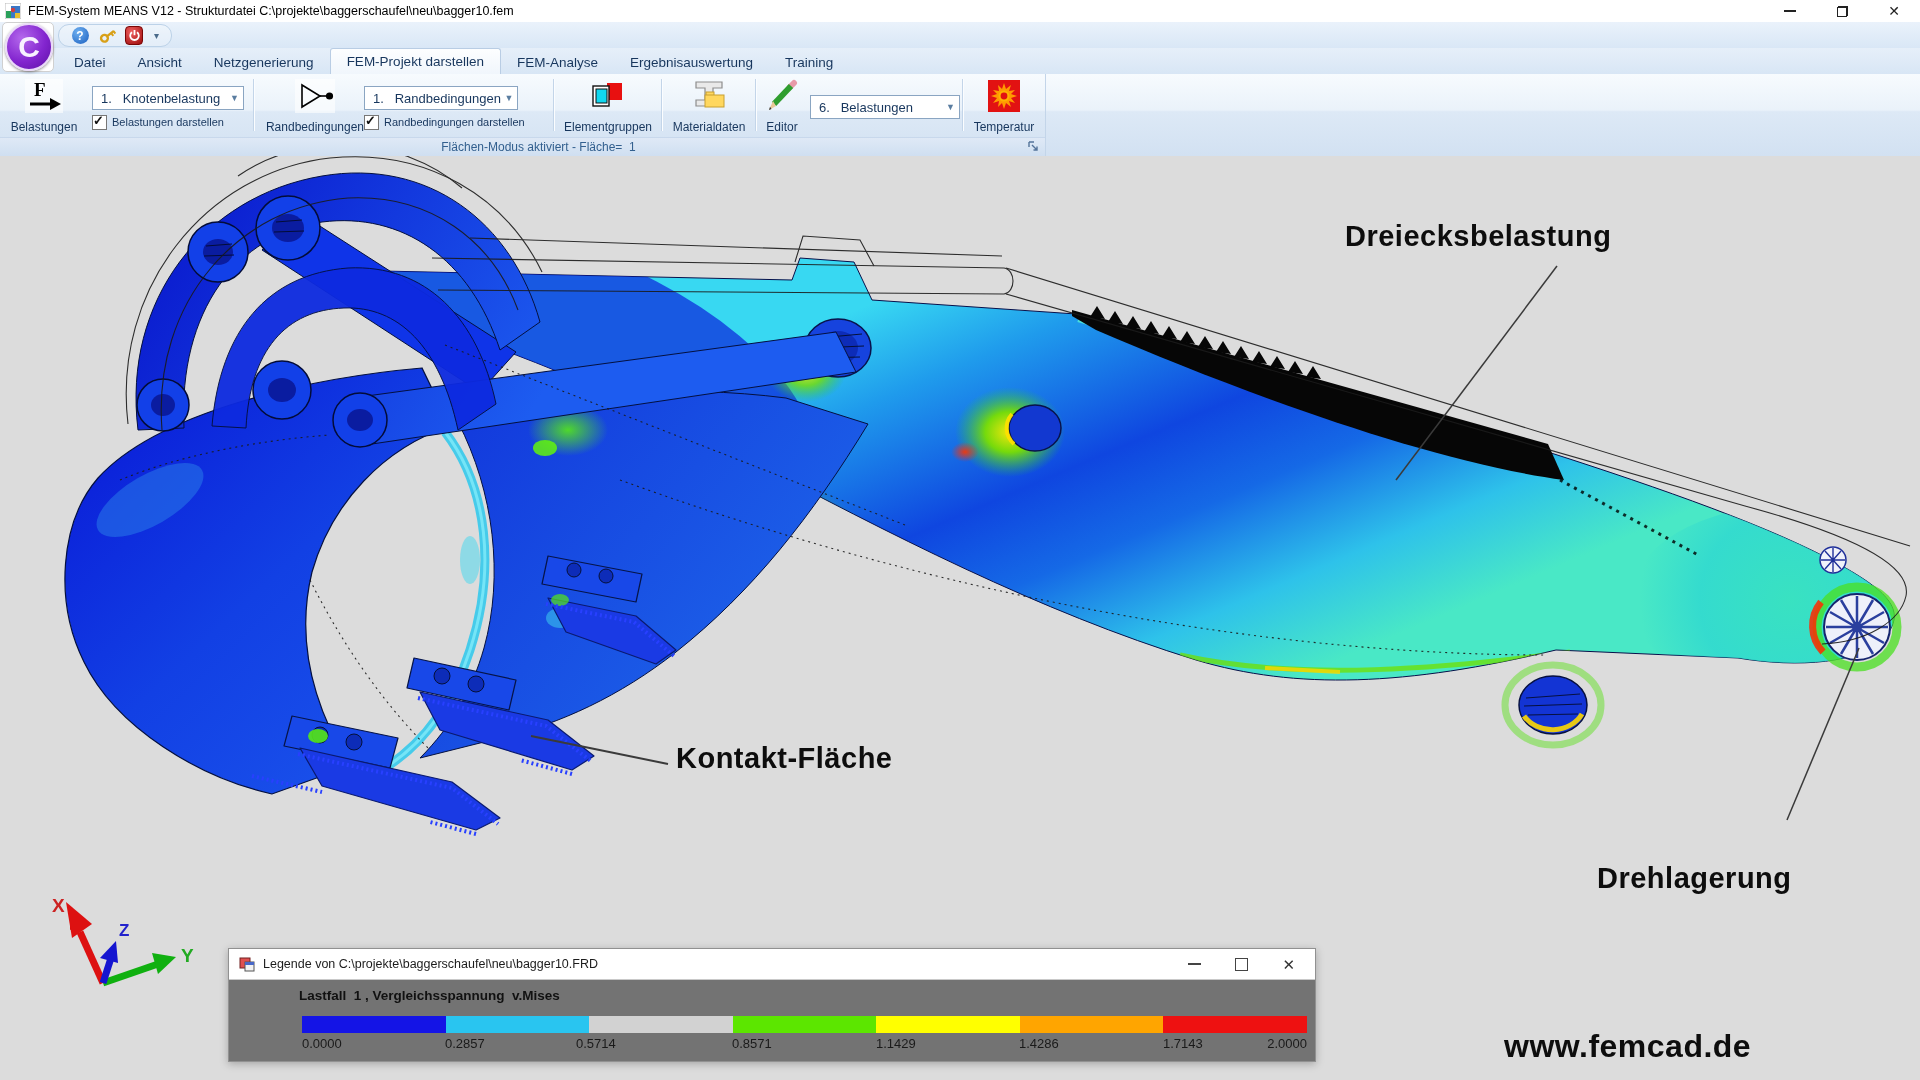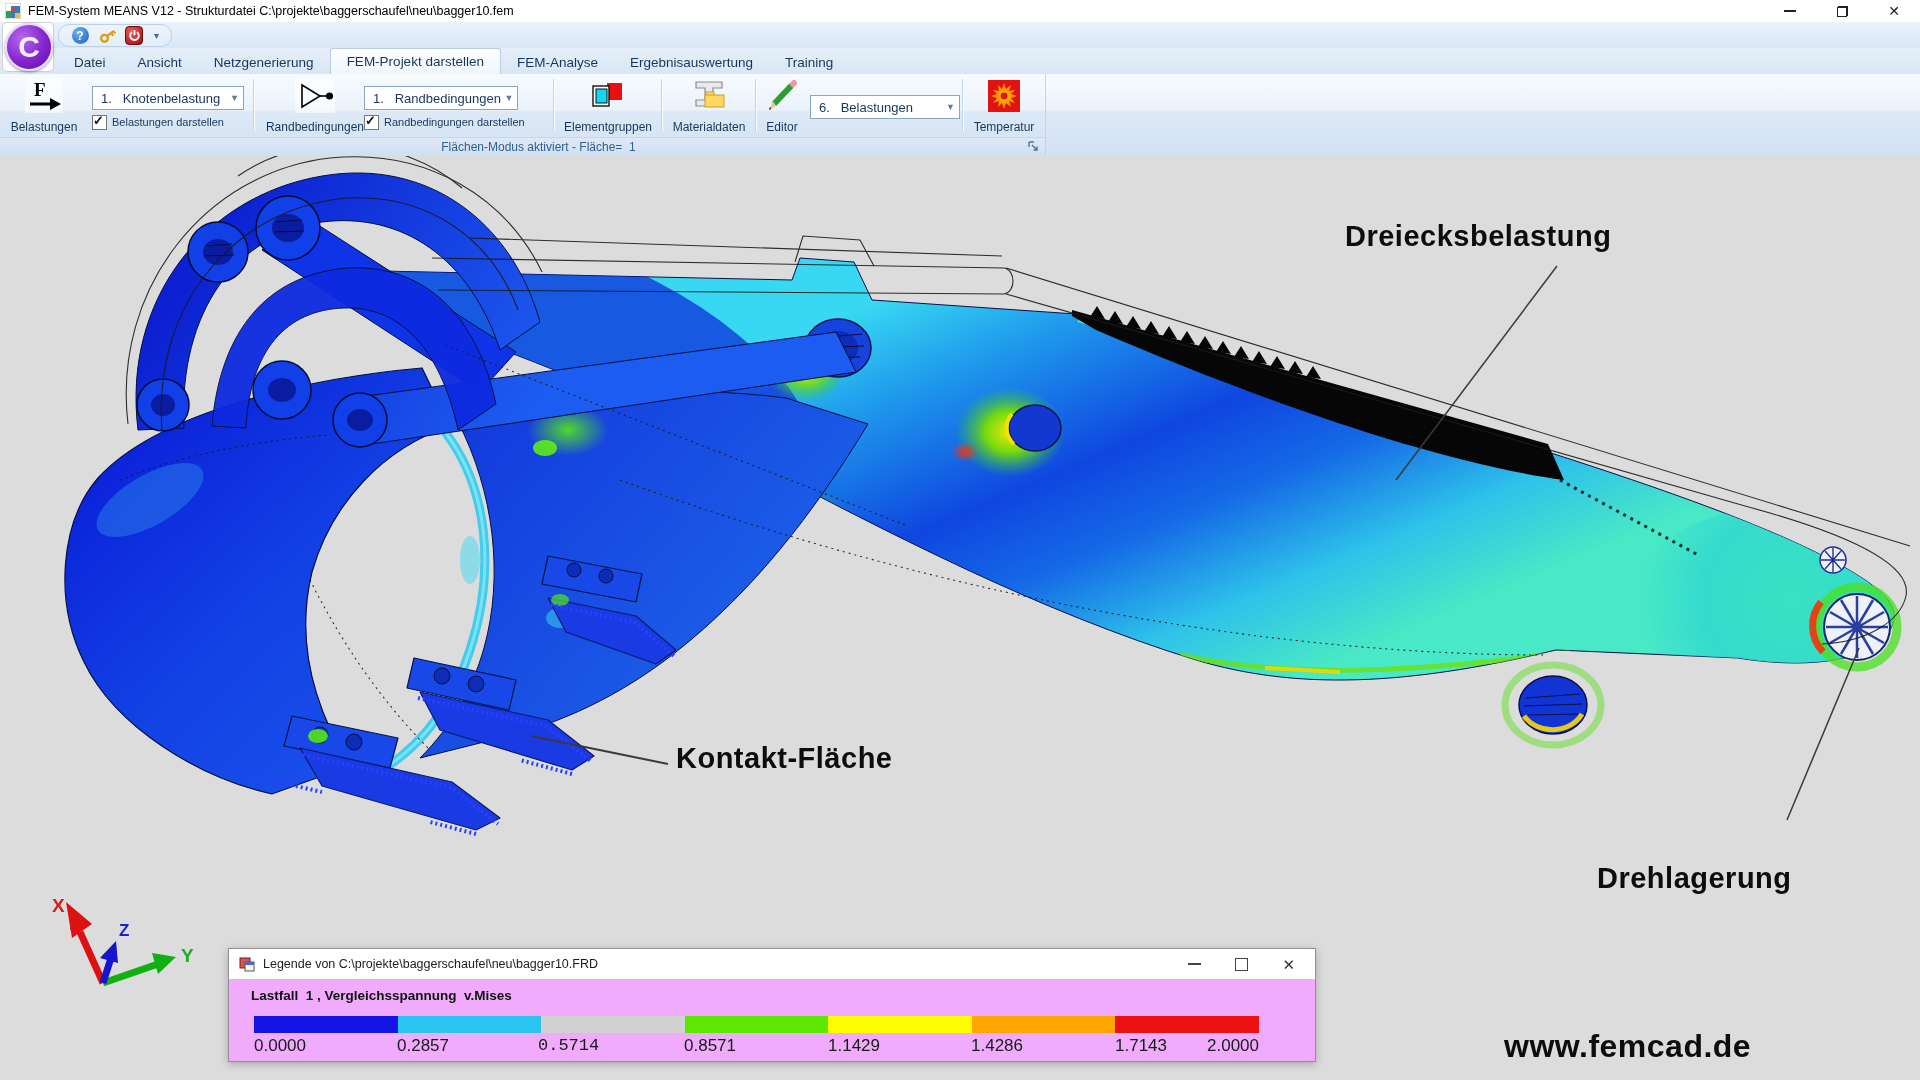--- a/index.html
+++ b/index.html
@@ -70,36 +70,36 @@
   .launcher{position:absolute;right:5px;bottom:3px;width:13px;height:13px;}
   
   .viewport{position:absolute;top:156px;left:0;width:1920px;height:924px;background:#dcdcdc;}
   .anno{position:absolute;font-weight:bold;color:#0d0d0d;white-space:pre;}
   #anno-dreiecks{left:1345px;top:64px;font-size:29px;letter-spacing:.5px;}
   #anno-kontakt{left:676px;top:586px;font-size:29px;letter-spacing:.5px;}
   #anno-drehlagerung{left:1597px;top:668px;font-size:29px;letter-spacing:.5px;margin-top:38px;}
   #watermark{left:1504px;top:872px;font-size:32px;letter-spacing:.5px;}
   
   .legend{position:absolute;left:228px;top:792px;width:1086px;height:112px;
-    background:#f0abfc;border:1px solid #919191;box-shadow:0 2px 8px rgba(0,0,0,.25);}
+    background:#737373;border:1px solid #919191;box-shadow:0 2px 8px rgba(0,0,0,.25);}
   .legend-titlebar{height:30px;background:#fff;display:flex;align-items:center;
     padding:0 10px;border-bottom:1px solid #c9c9c9;}
   .legend-titlebar .ttl{margin-left:8px;font-size:12.5px;color:#1c1c1c;white-space:pre;}
   .legend-controls{margin-left:auto;display:flex;align-items:center;gap:34px;padding-right:10px;}
   .legend-controls .mini{width:13px;height:1.5px;background:#444;}
   .legend-controls .maxi{width:11px;height:11px;border:1.4px solid #444;background:#fff;}
   .legend-controls .clos{font-size:15px;color:#333;line-height:15px;}
-  .legend-body{position:relative;height:81px;}
+  .legend-body{position:relative;height:81px;margin-left:48px;}
   .legend-caption{position:absolute;left:22px;top:8px;font-size:13.5px;font-weight:bold;
     color:#111;white-space:pre;}
   .scalebar{position:absolute;left:25px;top:36px;width:1005px;height:17px;display:flex;}
   .scalebar .seg{flex:1;height:100%;}
   .ticks{position:absolute;left:25px;top:56px;width:1005px;height:15px;}
-  .ticks span{position:absolute;font-size:17px;color:#1a1a1a;}
-  .ticks .t0{left:0;} .ticks .t1{left:143px;} .ticks .t2{left:284px;font-family:Liberation Mono, monospace;} .ticks .t3{left:430px;}
+  .ticks span{position:absolute;font-size:13px;color:#1a1a1a;}
+  .ticks .t0{left:0;} .ticks .t1{left:143px;} .ticks .t2{left:274px;} .ticks .t3{left:430px;}
   .ticks .t4{left:574px;} .ticks .t5{left:717px;} .ticks .t6{left:861px;} .ticks .t7{right:0;}
 </style>
 </head>
 <body>
 
 <div id="win">
 
   <div class="titlebar">
     <svg class="app-ico" width="16" height="16">
       <rect x="0" y="0" width="16" height="16" fill="#ffffff" stroke="#bbb"></rect>

